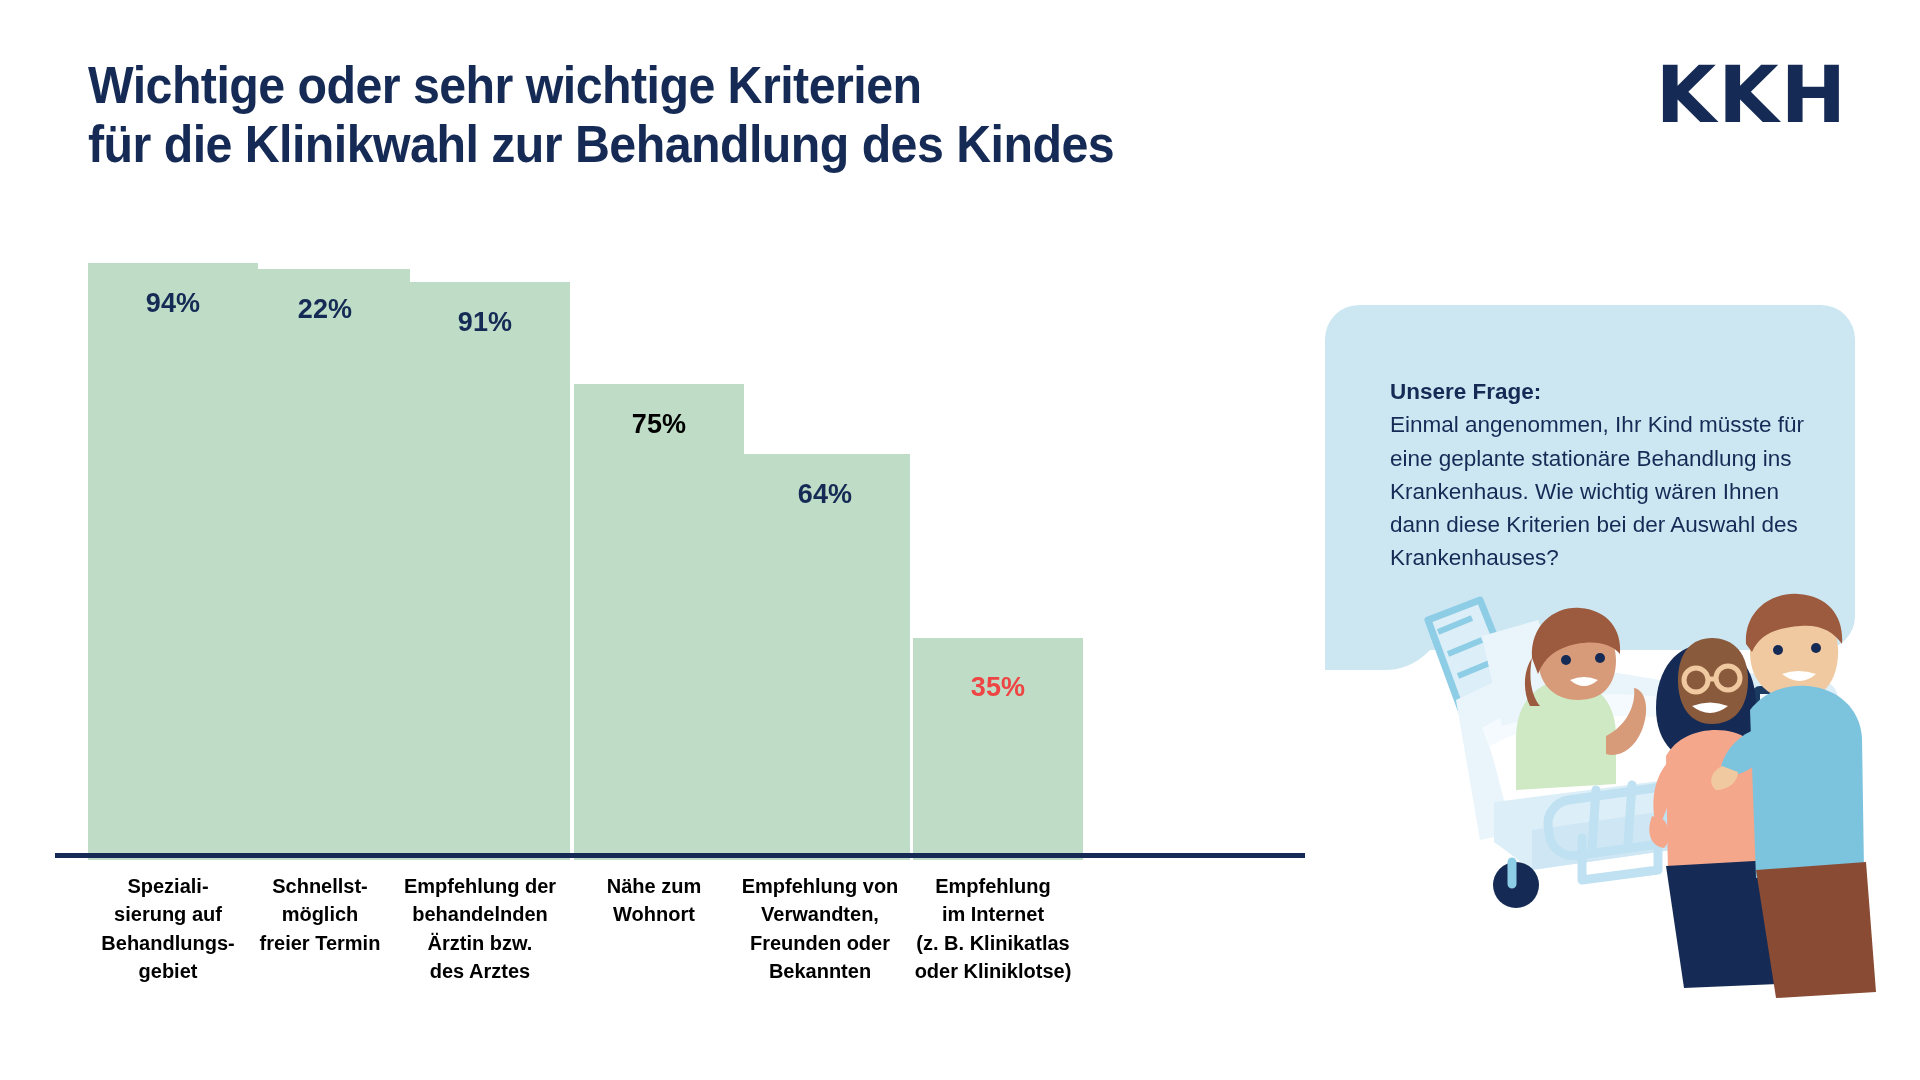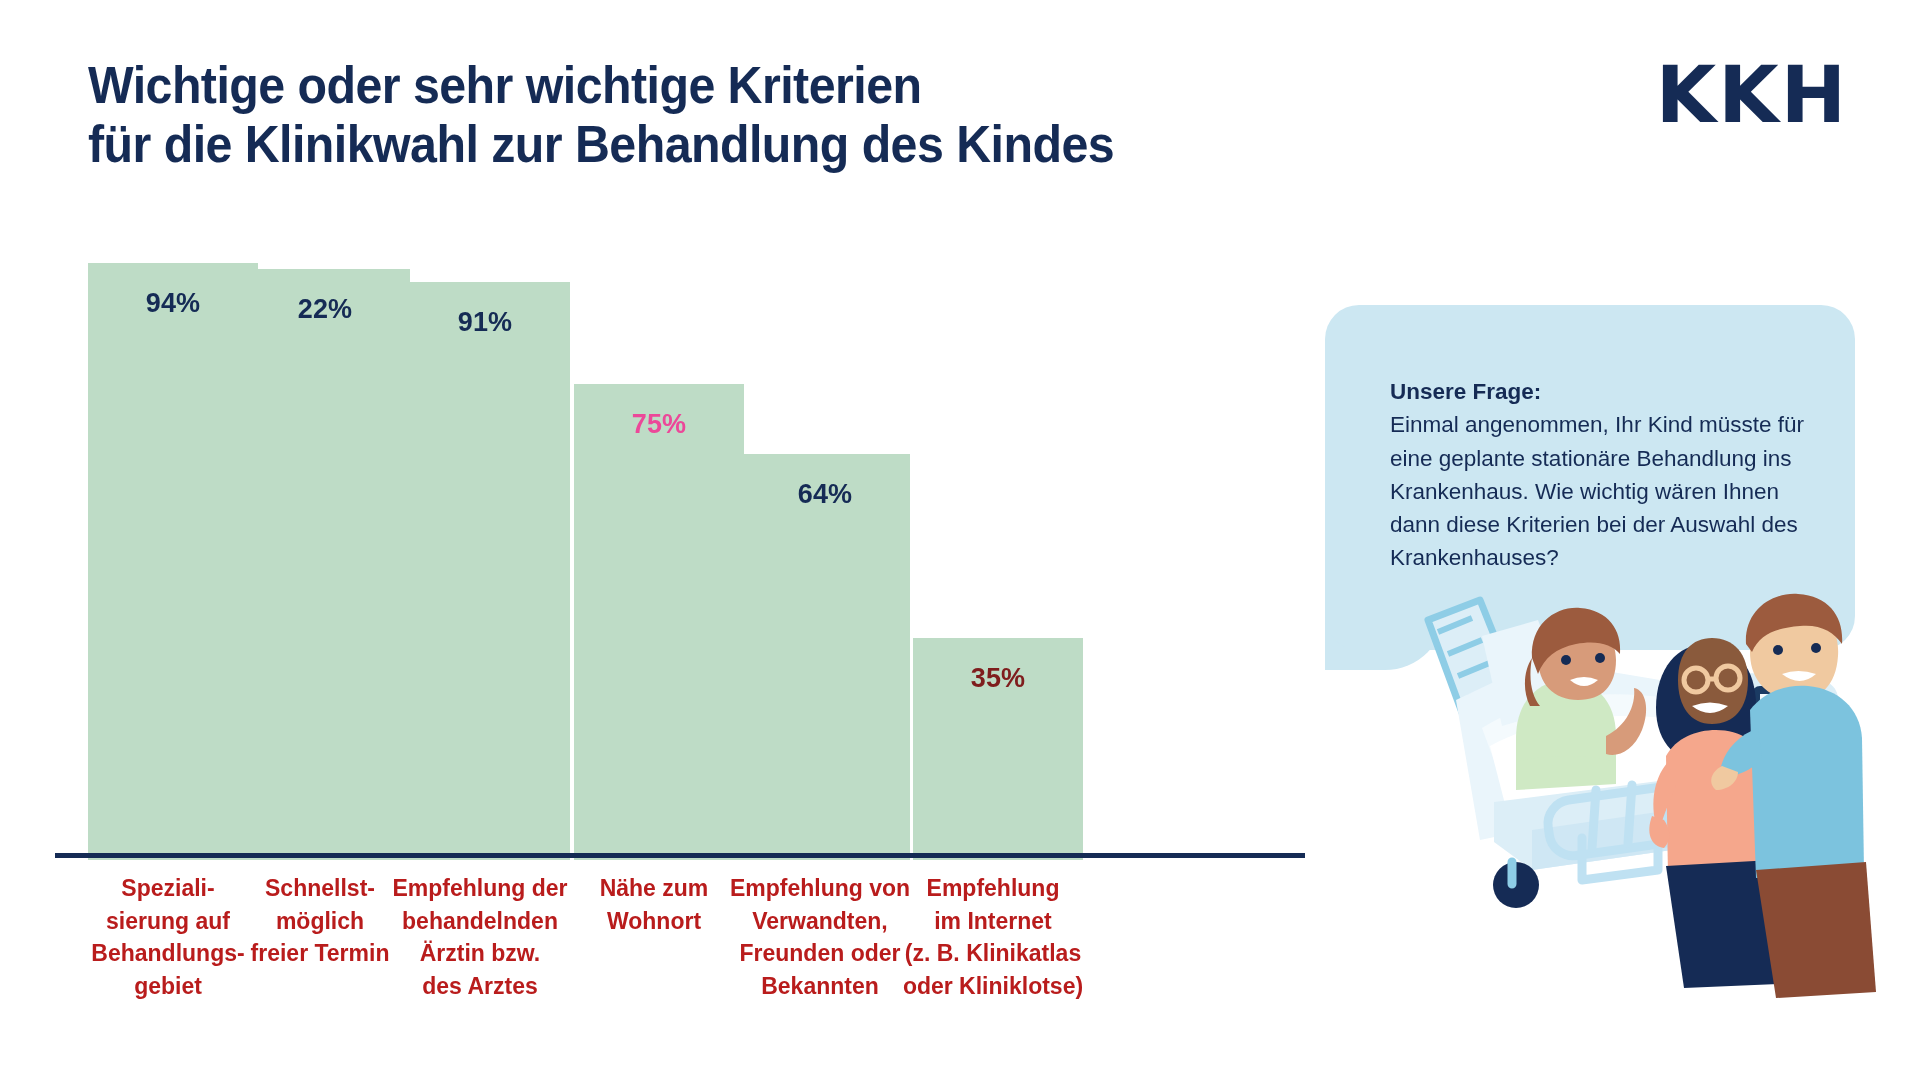--- a/index.html
+++ b/index.html
@@ -52,23 +52,23 @@
     font-size:27px;
     letter-spacing:0.2px;
   }
   #axis-line{
     position:absolute;left:55px;top:853px;width:1250px;height:5px;
     background:#152B55;
   }
   .cat-label{
     position:absolute;top:872px;width:230px;
     text-align:center;
-    color:#b91c1c;
-    font-weight:700;
-    font-size:23px;
+    color:#000000;
+    font-weight:700;
+    font-size:20px;
     line-height:1.42;
     white-space:pre-line;
   }
 
   
   #footnote{
     position:absolute;left:80px;top:1022px;
     font-size:15px;color:#2A2A2A;
     letter-spacing:-0.1px;
   }
@@ -111,29 +111,29 @@
       <div class="bar-slot" style="left: 185px;">
         <div class="bar" style="height: 591px; background: rgb(190, 220, 198);"></div>
         <div class="bar-value" style="bottom: 535px; color: rgb(21, 43, 85);">22%</div>
       </div>
       <div class="bar-slot" style="left: 345px;">
         <div class="bar" style="height: 578px; background: rgb(190, 220, 198);"></div>
         <div class="bar-value" style="bottom: 522px; color: rgb(21, 43, 85); margin-top: 23px;">91%</div>
       </div>
       <div class="bar-slot" style="left: 519px;">
         <div class="bar" style="height: 476px; background: rgb(190, 220, 198);"></div>
-        <div class="bar-value" style="bottom: 420px; color: #ec4899;">75%</div>
+        <div class="bar-value" style="bottom: 420px; color: #000000;">75%</div>
       </div>
       <div class="bar-slot" style="left: 685px;">
         <div class="bar" style="height: 406px; background: rgb(190, 220, 198);"></div>
         <div class="bar-value" style="bottom: 350px; color: rgb(21, 43, 85);">64%</div>
       </div>
       <div class="bar-slot" style="left: 858px;">
         <div class="bar" style="height: 222px; background: rgb(190, 220, 198);"></div>
-        <div class="bar-value" style="bottom: 166px; color: #7f1d1d;">35%</div>
+        <div class="bar-value" style="bottom: 157px; color: #ef4444;">35%</div>
       </div>
     </div>
   <div id="axis-line"></div>
 
 
   <div id="bubble-tail"></div>
   <div id="bubble"></div>
   <div id="bubble-text">
     <span class="q-lead">Unsere Frage:</span>
     <span>Einmal angenommen, Ihr Kind müsste für eine geplante stationäre Behandlung ins Krankenhaus. Wie wichtig wären Ihnen dann diese Kriterien bei der Auswahl des Krankenhauses?</span>

